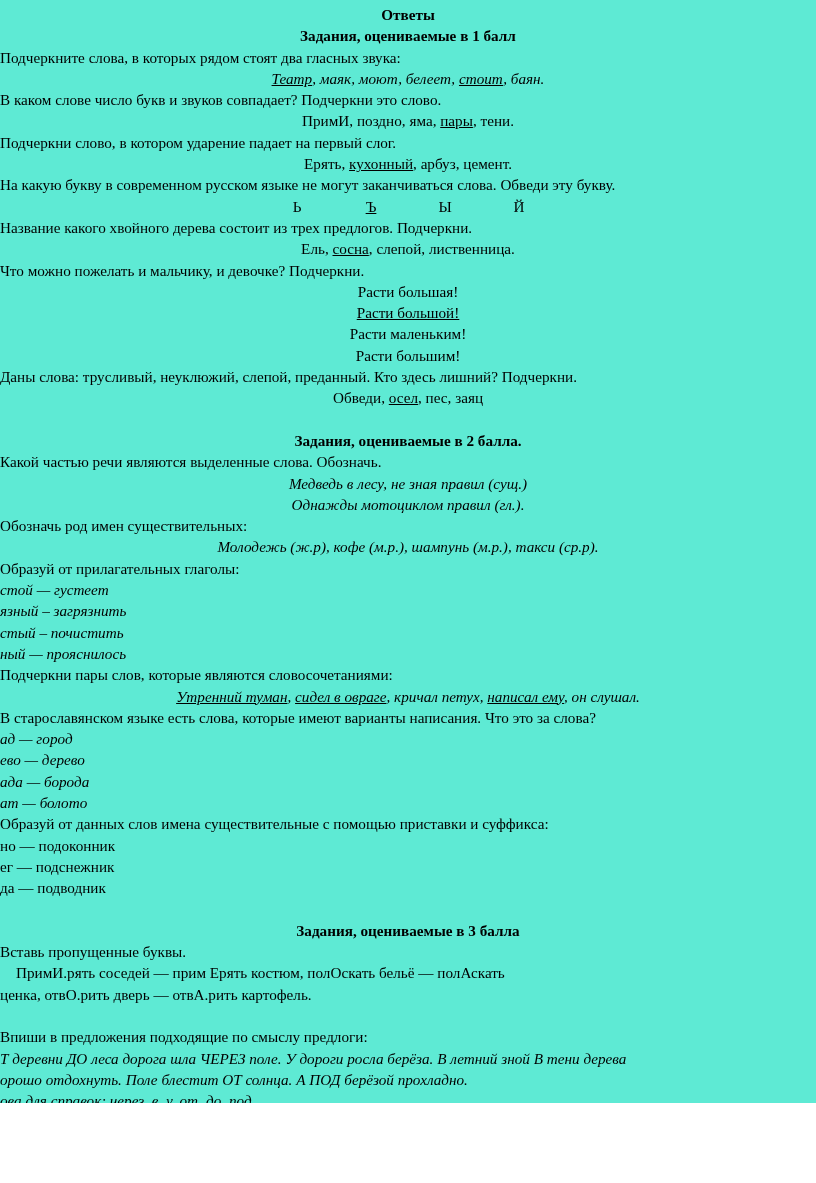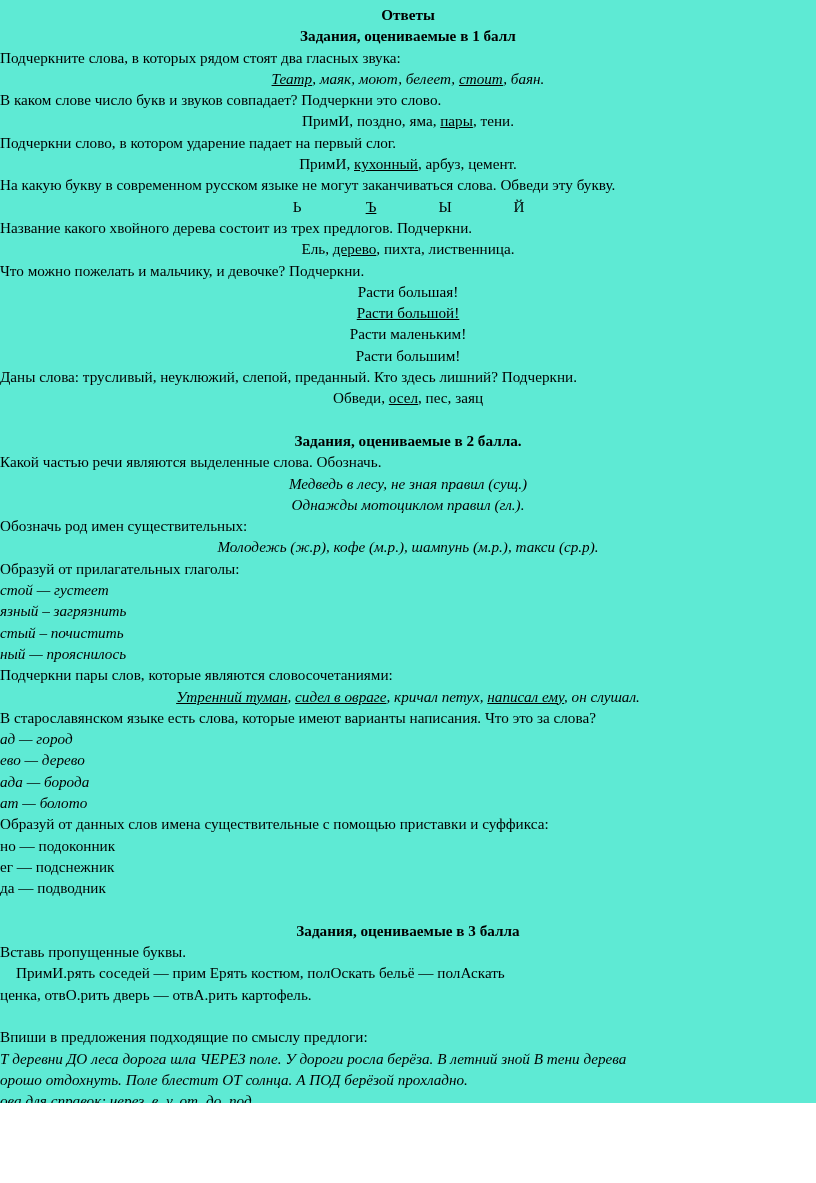--- a/index.html
+++ b/index.html
@@ -78,31 +78,31 @@
       <span class="ital u">Театр</span><span class="ital">, маяк, моют, белеет, </span><span class="ital u">стоит</span><span class="ital">, баян.</span>
     </div>
 
     <div class="line"> В каком слове число букв и звуков совпадает? Подчеркни это слово.</div>
     <div class="line center">
       <span>ПримИ, поздно, яма, </span><span class="u">пары</span><span>, тени.</span>
     </div>
 
     <div class="line">Подчеркни слово, в котором ударение падает на первый слог.</div>
     <div class="line center">
-      <span>ПримИ, </span><span class="u">кухонный</span><span>, арбуз, цемент.</span>
+      <span>Ерять, </span><span class="u">кухонный</span><span>, арбуз, цемент.</span>
     </div>
 
     <div class="line">На какую букву в современном русском языке не могут заканчиваться слова. Обведи эту букву.</div>
     <div class="line letters">
       <span class="lt">Ь</span><span class="lt u">Ъ</span><span class="lt">Ы</span><span class="lt">Й</span>
     </div>
 
     <div class="line">Название какого хвойного дерева состоит из трех предлогов.   Подчеркни.</div>
     <div class="line center">
-      <span>Ель, </span><span class="u">дерево</span><span>, пихта, лиственница.</span>
+      <span>Ель, </span><span class="u">сосна</span><span>, слепой, лиственница.</span>
     </div>
 
     <div class="line">Что можно пожелать и мальчику, и девочке?  Подчеркни.</div>
     <div class="line center"><span>Расти большая!</span></div>
     <div class="line center"><span class="u">Расти большой!</span></div>
     <div class="line center"><span>Расти маленьким!</span></div>
     <div class="line center"><span>Расти большим!</span></div>
 
     <div class="line">Даны слова: трусливый, неуклюжий, слепой, преданный. Кто здесь лишний? Подчеркни.</div>
     <div class="line center">

